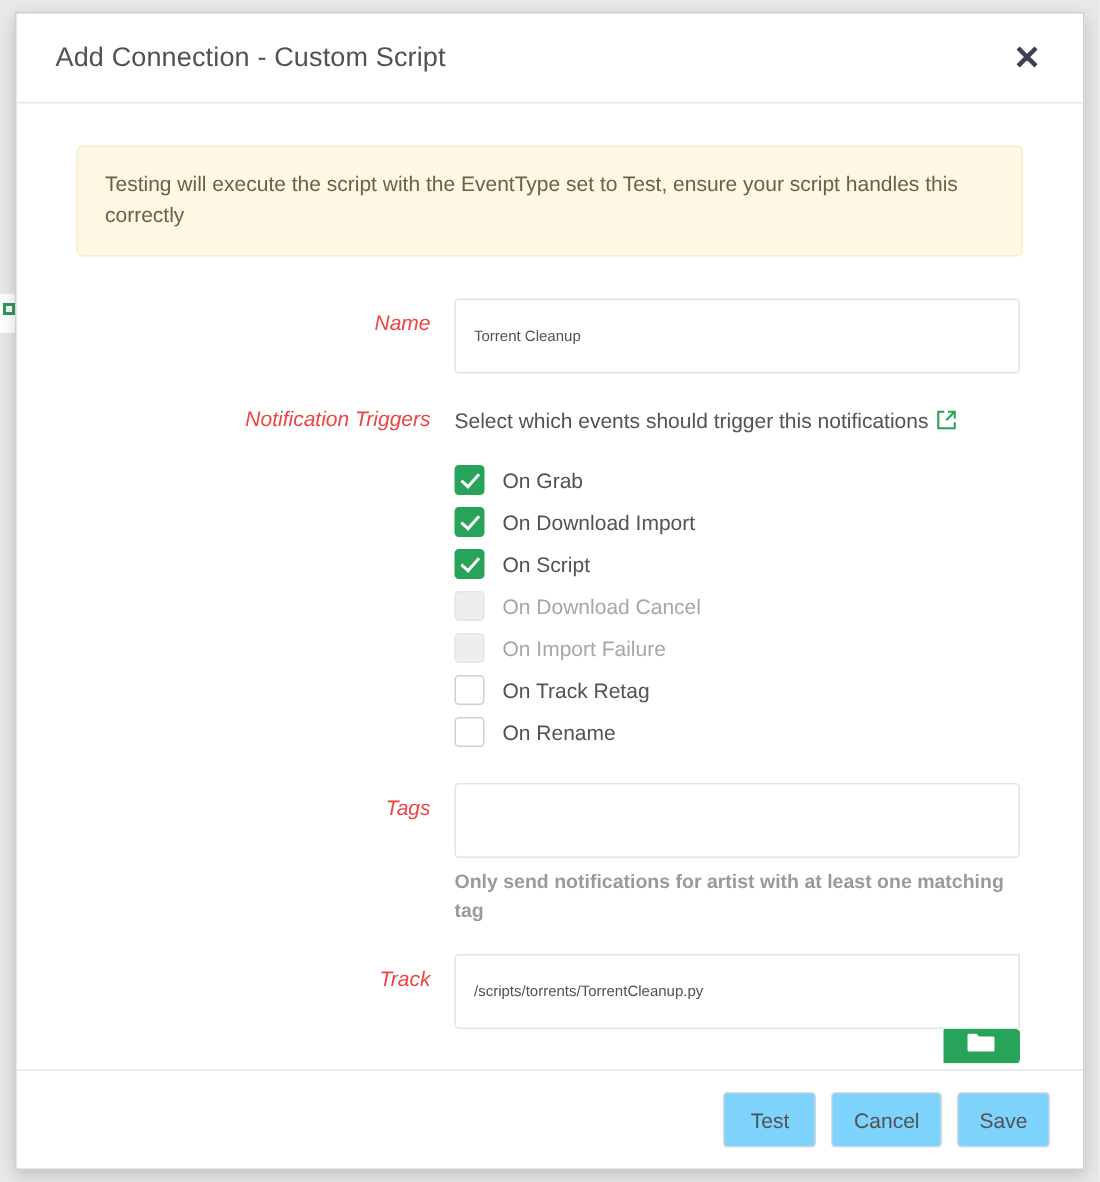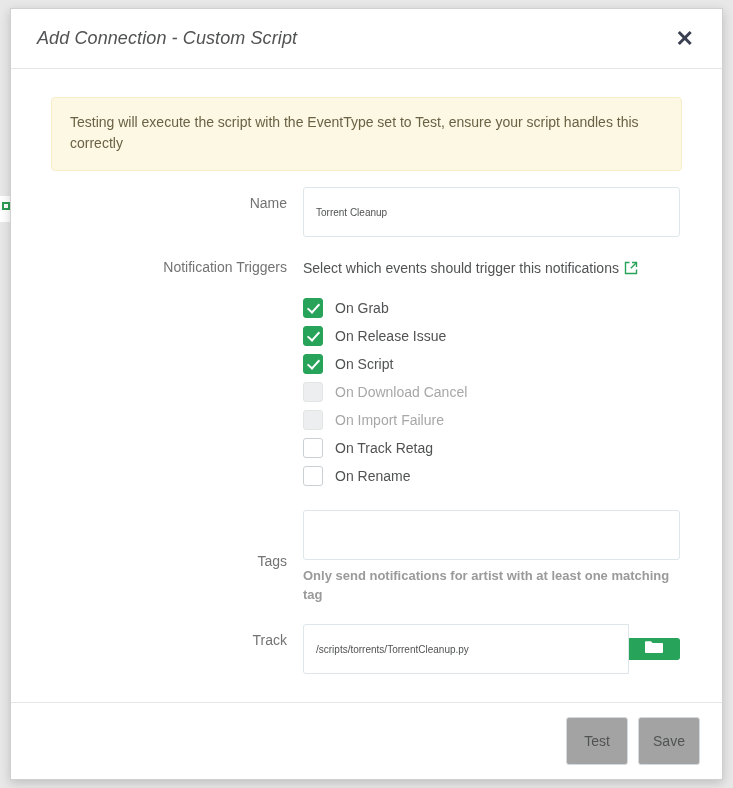--- a/index.html
+++ b/index.html
@@ -55,21 +55,20 @@
     align-items: center;
     padding: 0 24px 0 26px;
     box-sizing: border-box;
   }
   .modal-title {
     font-size: 18px;
     color: #515253;
     font-weight: normal;
     letter-spacing: 0.1px;
     flex: 1;
-    font-style: italic;
   }
   .close-btn {
     font-size: 22px;
     line-height: 1;
     color: #3a3f51;
     cursor: pointer;
     padding: 2px 4px;
     font-weight: bold;
     background: none;
     border: none;
@@ -84,37 +83,38 @@
   }
 
   .alert-info {
     background: #fcf8e3;
     border: 1px solid #f7eec8;
     border-radius: 4px;
     color: #6b6145;
     font-size: 14px;
     line-height: 21px;
     padding: 14px 28px 16px 18px;
-    margin: 0 18px 16px 18px;
+    margin: 0 18px 28px 18px;
   }
 
   .form-row {
     display: flex;
     align-items: flex-start;
     margin-bottom: 14px;
   }
   .form-label {
     width: 270px;
     min-width: 270px;
     text-align: right;
     padding-right: 16px;
     box-sizing: border-box;
     font-size: 14px;
-    color: #737373;
+    color: #ef4444;
     padding-top: 8px;
+    font-style: italic;
   }
   .form-control-area {
     flex: 1;
     padding-right: 20px;
   }
 
   .text-input {
     width: 100%;
     height: 50px;
     box-sizing: border-box;
@@ -194,21 +194,22 @@
     cursor: default;
   }
   .cb-label {
     font-size: 14px;
     color: #515253;
   }
   .cb-label.muted { color: #a7a7a7; }
 
   .path-row-controls {
     display: flex;
-    align-items: center;
+    align-items: flex-end;
+    flex-direction: column;
   }
   .path-row-controls .text-input {
     border-top-right-radius: 0;
     border-bottom-right-radius: 0;
   }
   .browse-btn {
     width: 50px;
     min-width: 50px;
     background: #27a35a;
     border: 1px solid #27a35a;
@@ -225,25 +226,25 @@
     border-top: 1px solid #e5e5e5;
     padding: 14px 22px;
     display: flex;
     justify-content: flex-end;
     align-items: center;
     gap: 10px;
     box-sizing: border-box;
   }
   .btn {
     min-width: 62px;
-    height: 48px;
+    height: 37px;
     padding: 0 14px;
     font-size: 14px;
     color: #515253;
-    background: #a3a3a3;
+    background: #7dd3fc;
     border: 1px solid #d4d9dd;
     border-radius: 3px;
     cursor: pointer;
     font-family: "Liberation Sans", sans-serif;
   }
 </style>
 </head>
 <body>
 
 <div class="bg-artifact a1"></div>
@@ -277,21 +278,21 @@
               </svg></span>
         </div>
 
         <div class="checkbox-list">
           <div class="checkbox-row">
             <span class="cb checked"></span>
             <span class="cb-label">On Grab</span>
           </div>
           <div class="checkbox-row">
             <span class="cb checked"></span>
-            <span class="cb-label">On Release Issue</span>
+            <span class="cb-label">On Download Import</span>
           </div>
           <div class="checkbox-row">
             <span class="cb checked"></span>
             <span class="cb-label">On Script</span>
           </div>
           <div class="checkbox-row">
             <span class="cb disabled"></span>
             <span class="cb-label muted">On Download Cancel</span>
           </div>
           <div class="checkbox-row">
@@ -303,21 +304,21 @@
             <span class="cb-label">On Track Retag</span>
           </div>
           <div class="checkbox-row">
             <span class="cb unchecked"></span>
             <span class="cb-label">On Rename</span>
           </div>
         </div>
       </div>
     </div>
 
-    <div class="form-row" style="margin-top:20px;align-items:center;">
+    <div class="form-row" style="margin-top:20px;">
       <div class="form-label">Tags</div>
       <div class="form-control-area">
         <input class="text-input" type="text" value="" style="">
         <div class="helper-text-muted">Only send notifications for artist with at least one matching tag</div>
       </div>
     </div>
 
     <div class="form-row" style="margin-top:20px;">
       <div class="form-label">Track</div>
       <div class="form-control-area">
@@ -332,16 +333,17 @@
             </span>
           </div>
         </div>
       </div>
     </div>
 
   </div>
 
   <div class="modal-footer">
     <button class="btn">Test</button>
+    <button class="btn">Cancel</button>
     <button class="btn">Save</button>
   </div>
 
 </div>
 
 </body></html>

